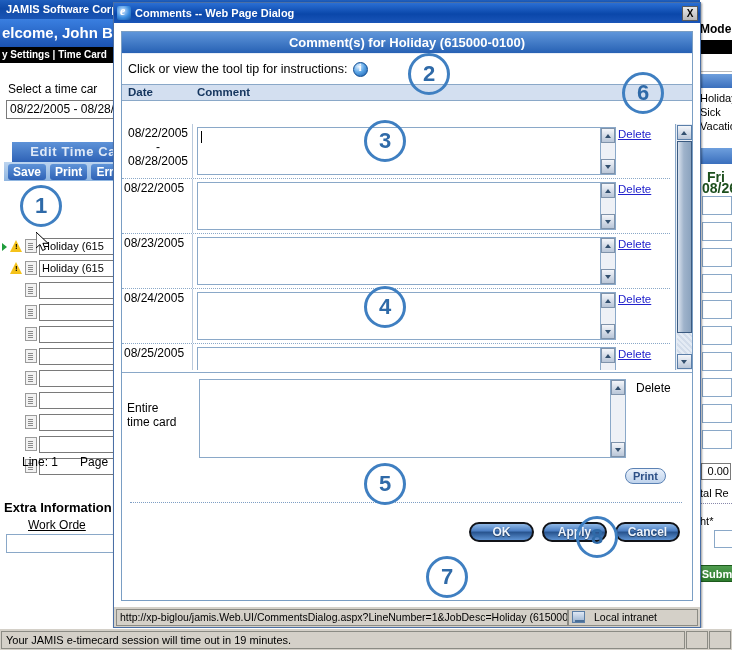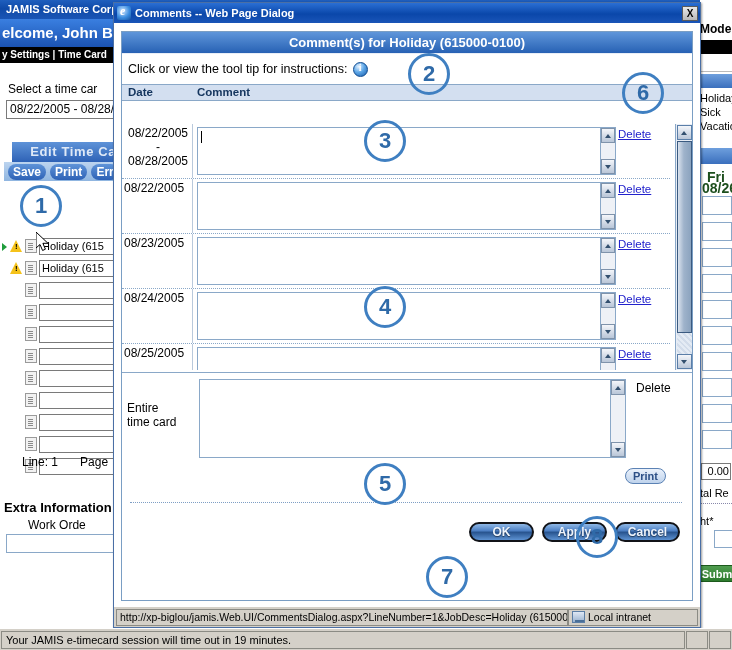--- a/index.html
+++ b/index.html
@@ -50,21 +50,21 @@
   }
   .bg-btnbar {
     position: absolute; left: 4px; top: 162px; width: 128px; height: 19px;
     background: linear-gradient(to bottom, #bcd4ef 0%, #8fb5e0 100%);
     display: flex; align-items: center; gap: 4px; padding-left: 4px;
     overflow: hidden;
   }
   .bg-btn {
     background: linear-gradient(to bottom, #5e93d8 0%, #2e62b6 100%);
     color: #ffffff; font-size: 12px; font-weight: bold;
-    padding: 1px 5px; border-radius: 8px; white-space: nowrap;
+    padding: 1px 5px; border-radius: 3px; white-space: nowrap;
   }
   .bg-rows { position: absolute; left: 0; top: 222px; width: 136px; margin-top: 13px; }
   .bg-row {
     display: flex; align-items: center; height: 22px; gap: 2px;
     padding-left: 10px; position: relative;
   }
   .warn-ico {
     width: 13px; height: 12px; position: relative; flex: none;
   }
   .warn-ico::before {
@@ -100,20 +100,21 @@
     white-space: nowrap;
   }
   .bg-lineinfo span { margin-right: 22px; }
   .bg-extra {
     position: absolute; left: 4px; top: 500px; font-size: 13px;
     font-weight: bold; color: #000; white-space: nowrap;
   }
   .bg-workorder {
     position: absolute; left: 28px; top: 518px; font-size: 12px; color: #000;
     white-space: nowrap;
+    text-decoration: underline;
   }
   .bg-wobox {
     position: absolute; left: 6px; top: 534px; width: 125px; height: 19px;
     border: 1px solid #8aa8c8; background: #ffffff;
   }
 
   
   .bg-right { position: absolute; left: 700px; top: 0; width: 32px; height: 650px;
               background: #ffffff; overflow: hidden; }
   .r-mode { position: absolute; left: 0; top: 22px; font-size: 12px; font-weight: bold;
@@ -323,21 +324,21 @@
     display: flex; align-items: center; padding: 0 2px;
   }
   .st-url {
     flex: 1; height: 17px; border: 1px solid #8b8b84; background: #d4d0c8;
     font-size: 10.5px; line-height: 15px; padding-left: 3px;
     white-space: nowrap; overflow: hidden; color: #000;
   }
   .st-zone {
     width: 130px; height: 17px; border: 1px solid #8b8b84; background: #d4d0c8;
     font-size: 10.5px; line-height: 15px; display: flex; align-items: center;
-    gap: 3px; padding-left: 3px; white-space: nowrap; overflow: hidden; color: #000;
+    gap: 9px; padding-left: 3px; white-space: nowrap; overflow: hidden; color: #000;
   }
   .zone-ico {
     width: 13px; height: 12px; flex: none;
     background: linear-gradient(to bottom,#dfe8f4,#9ab3d0);
     border: 1px solid #5b7ea5; position: relative;
   }
   .zone-ico::after {
     content: ""; position: absolute; left: 2px; top: 8px; width: 9px; height: 2px;
     background: #4a6f98;
   }

